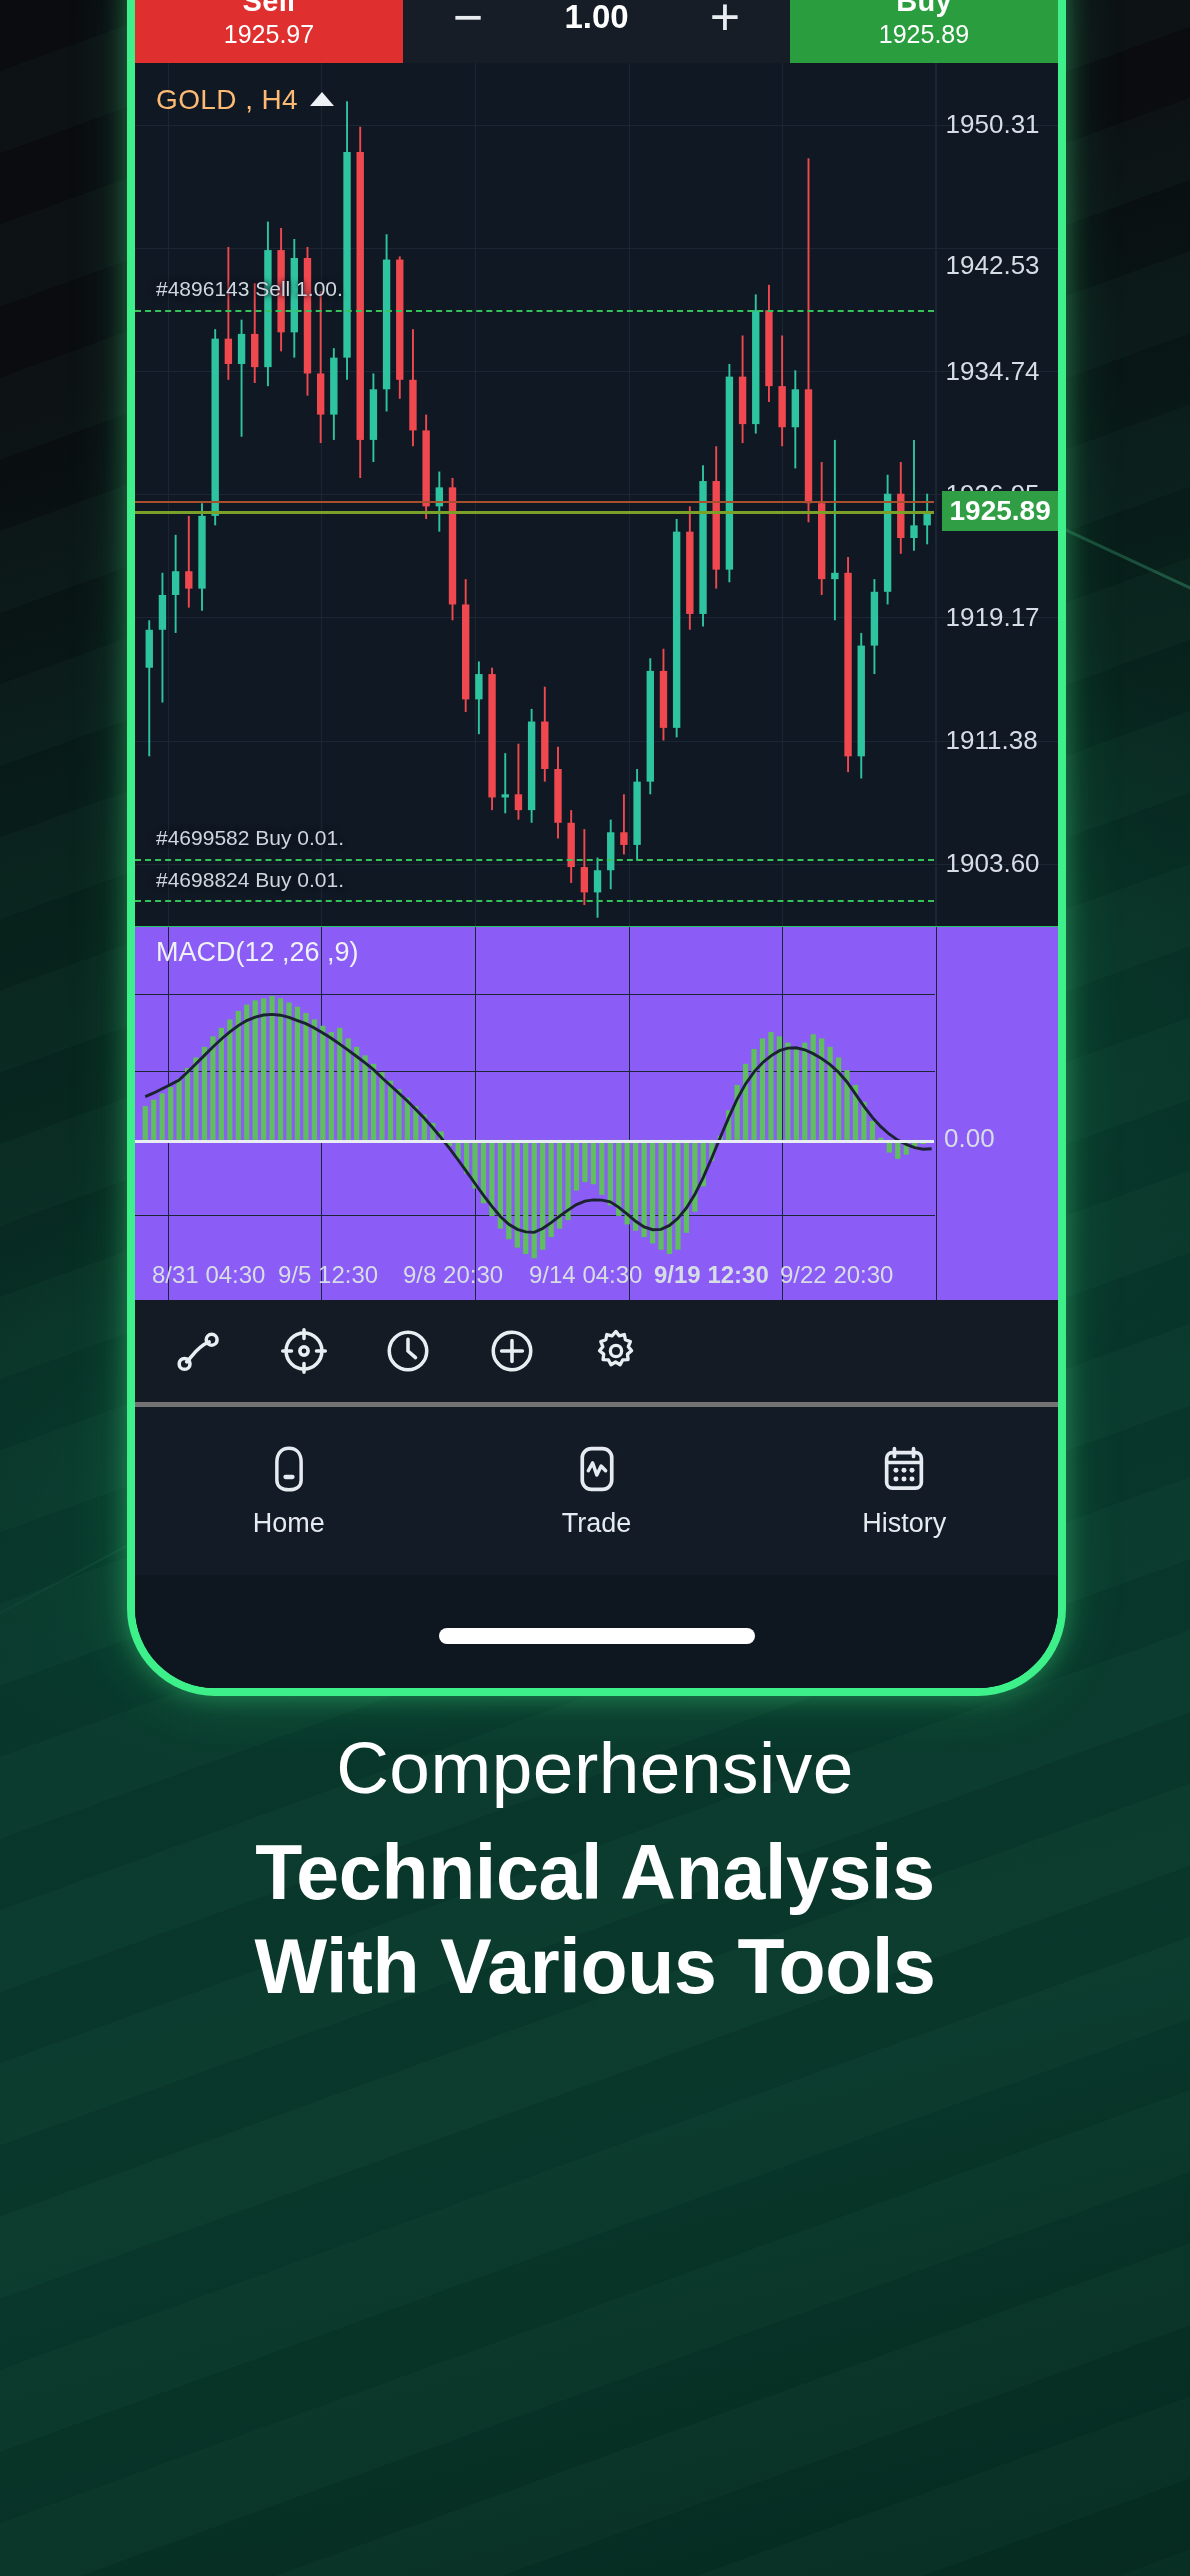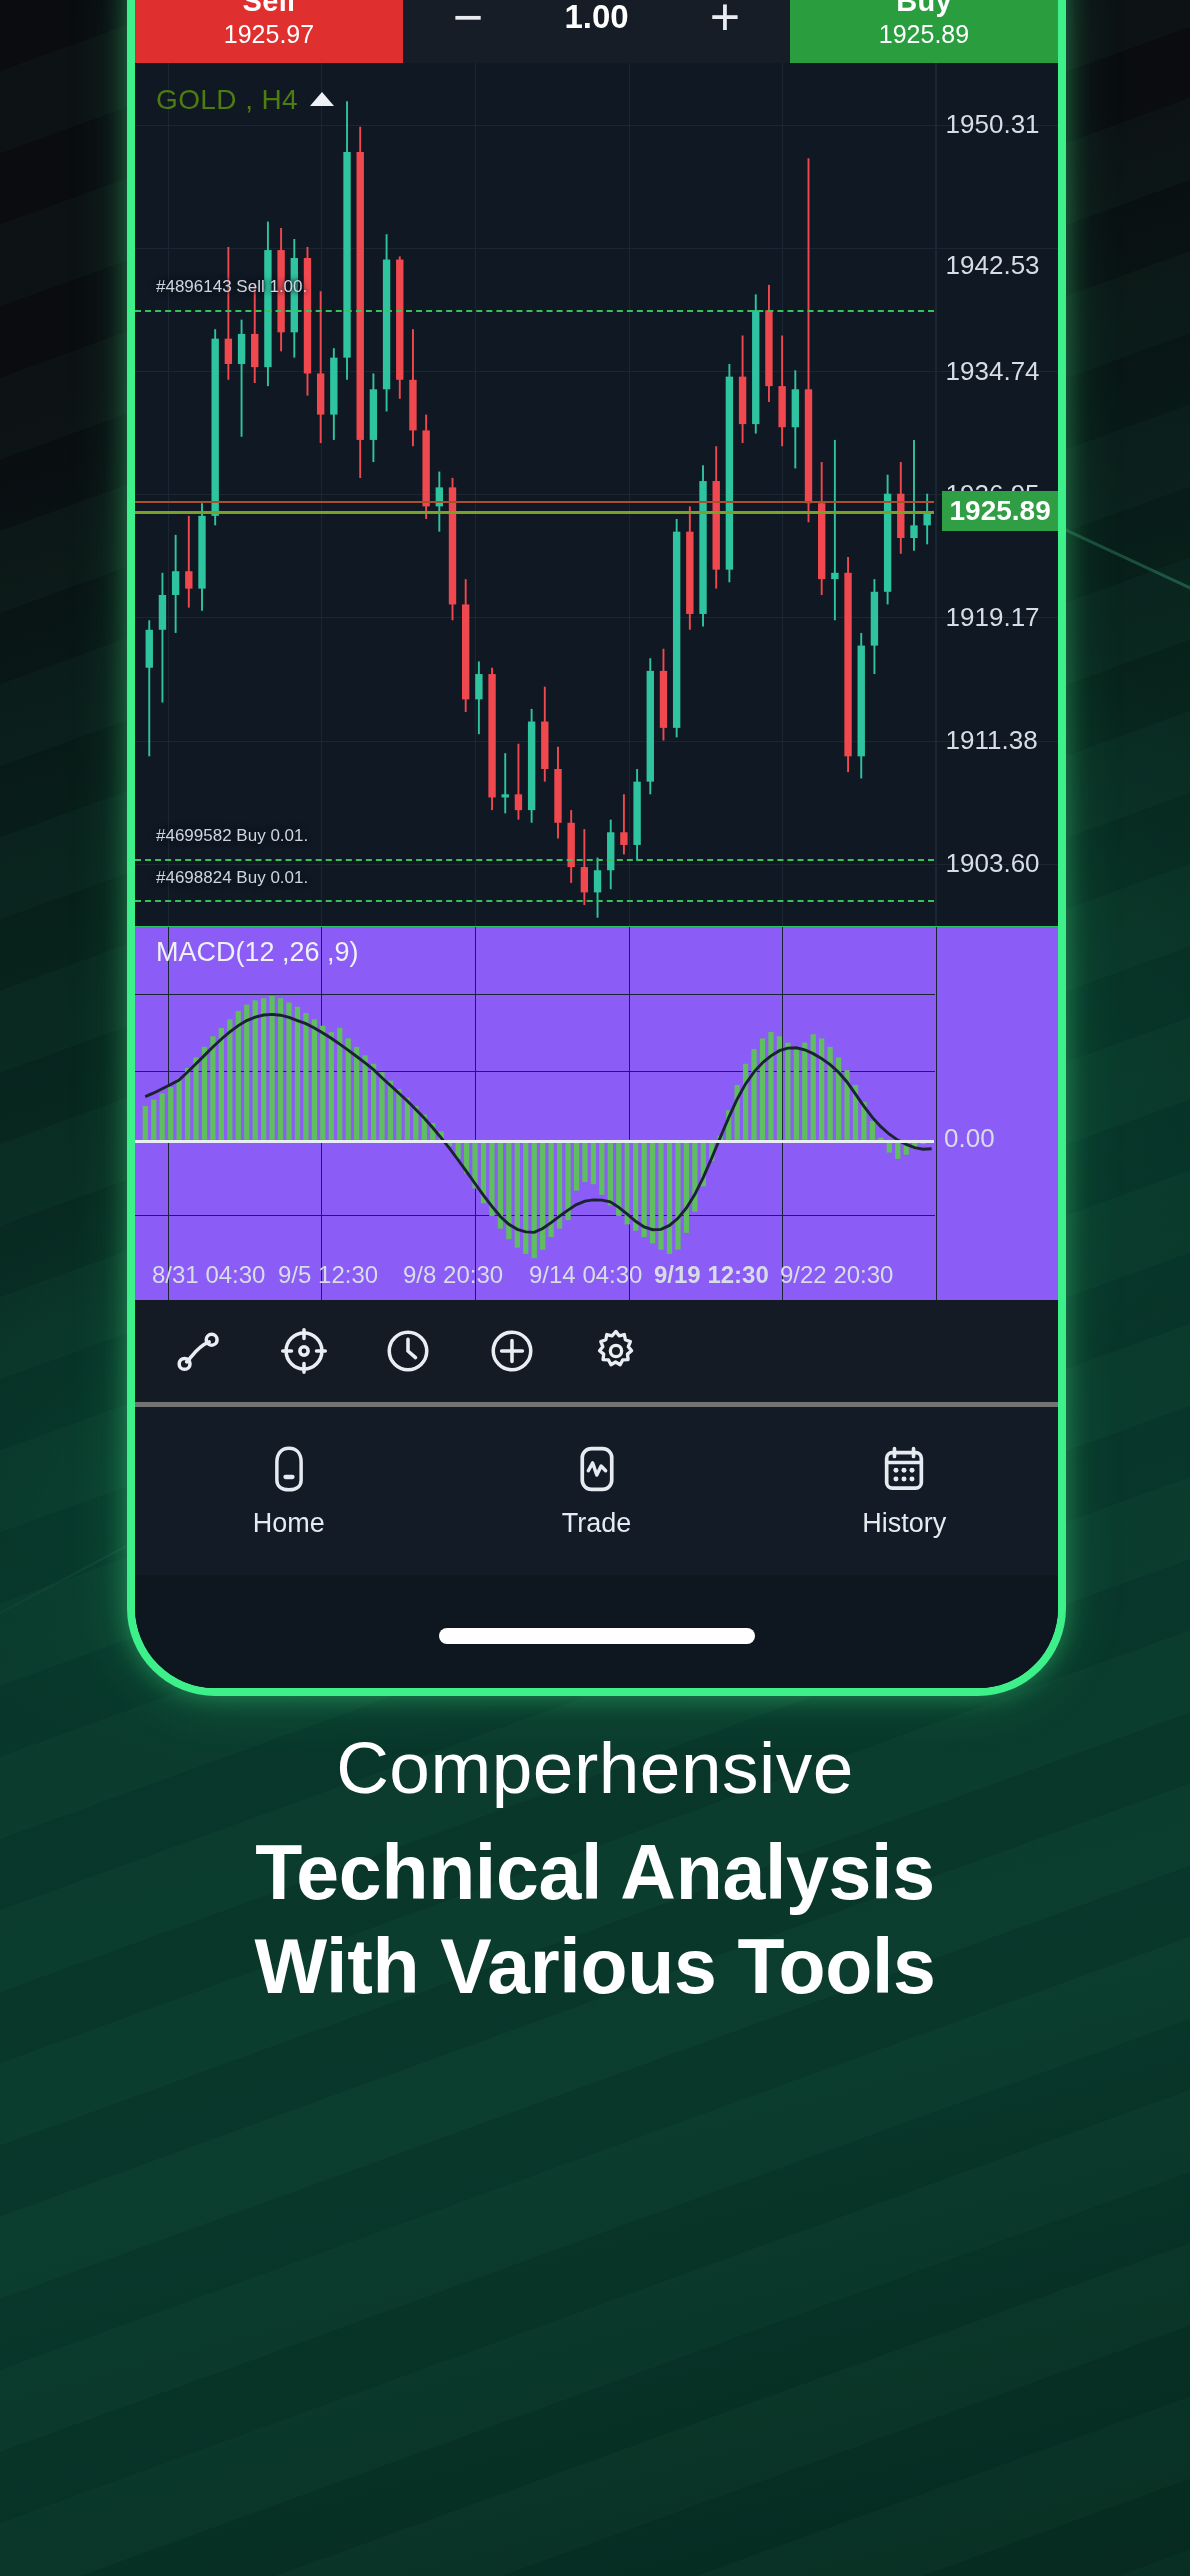--- a/index.html
+++ b/index.html
@@ -89,21 +89,21 @@
   
   #chart-area { position:relative; width:100%; height:863px; background:#101823; }
   .grid-v, .grid-h { position:absolute; background:#1b2634; }
   .grid-v { width:1px; top:0; bottom:0; }
   .grid-h { height:1px; left:0; right:0; }
 
   #symbol-header {
     position:absolute; left:21px; top:21px; display:flex; align-items:center; gap:11.5px;
     z-index:6;
   }
-  #symbol-label { color:#4d7c0f; font-size:28px; letter-spacing:0.4px; }
+  #symbol-label { color:#fdba74; font-size:28px; letter-spacing:0.4px; }
   #symbol-caret {
     width:0; height:0; border-left:12.5px solid transparent; border-right:12.5px solid transparent;
     border-bottom:14.4px solid #eef2f6; margin-top:-1.9px;
   }
 
   #price-axis {
     position:absolute; right:0; top:0; bottom:0; width:123px; z-index:5;
     border-left:1px solid #1b2634;
   }
   .axis-tick {
@@ -112,21 +112,21 @@
   #current-price-tag {
     position:absolute; right:0; height:40px; padding:0 7.7px;
     background:#2f9e44; color:#fff; font-size:28px; font-weight:600;
     display:flex; align-items:center; left:5.8px;
   }
 
   .order-line {
     position:absolute; left:0; height:0; border-top:2.9px dashed #36c35a; z-index:3;
   }
   .order-label {
-    position:absolute; color:#cfd6de; font-size:17px; white-space:nowrap; z-index:4;
+    position:absolute; color:#cfd6de; font-size:21px; white-space:nowrap; z-index:4;
     text-shadow:0 0 6.7px #101823, 0 0 3.8px #101823;
   }
   #price-line {
     position:absolute; left:0; height:2.9px; background:#7aa02a; z-index:3;
   }
   #price-line-red {
     position:absolute; left:0; height:1.9px; background:#a8502e; z-index:3;
   }
 
   #candles { position:absolute; left:0; top:0; bottom:0; z-index:2; }

